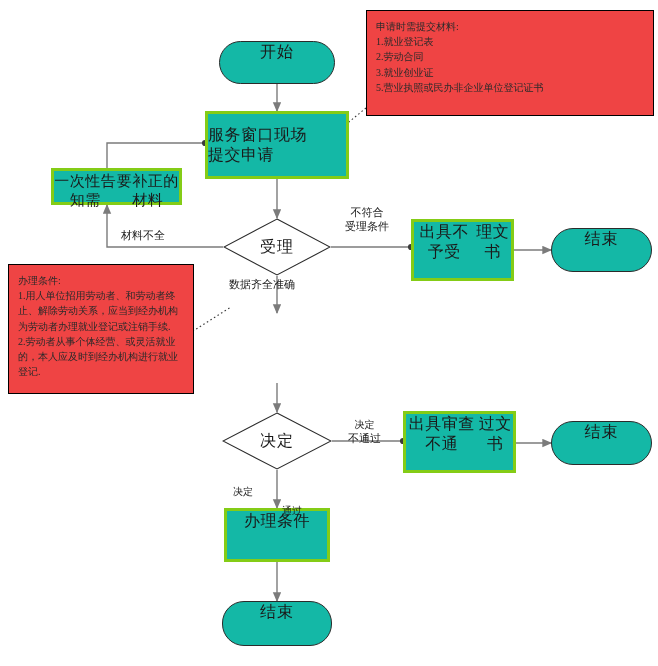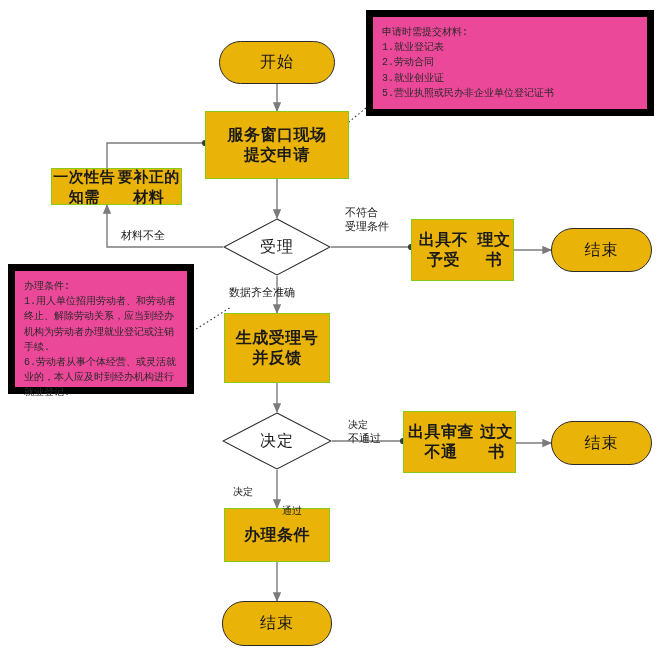--- a/index.html
+++ b/index.html
@@ -27,31 +27,30 @@
     left: 0;
     top: 0;
     width: 658px;
     height: 666px;
     pointer-events: none;
   }
   .node {
     position: absolute;
     box-sizing: border-box;
     display: flex;
-    align-items: center;
+    align-items: flex-start;
     justify-content: center;
     text-align: center;
-    background: #eab308;
+    background: #14b8a6;
     line-height: 1.28;
   }
   .process {
-    border: 1px solid #84cc16;
+    border: 3px solid #84cc16;
     font-size: 16px;
     letter-spacing: 0.5px;
-    font-weight: bold;
   }
   .terminator {
     border: 1px solid #2b2b2b;
     border-radius: 22px;
     font-size: 16px;
     letter-spacing: 1px;
   }
   .decision-wrap {
     position: absolute;
     display: flex;
@@ -65,44 +64,45 @@
     letter-spacing: 1px;
   }
   .decision-wrap svg {
     position: absolute;
     left: 0;
     top: 0;
   }
   .note {
     position: absolute;
     box-sizing: border-box;
-    border: 7px solid #000000;
-    background: #ec4899;
+    border: 1px solid #000000;
+    background: #ef4444;
     font-size: 10px;
     line-height: 1.52;
     color: #2a2a2a;
     text-align: left;
-    font-family: Liberation Mono, monospace;
+    font-family: Liberation Serif, serif;
   }
   .note .note-inner {
     padding: 8px 7px 6px 9px;
   }
   .note .note-line {
     white-space: nowrap;
   }
   .note-cond .note-line {
     white-space: normal;
   }
   .edge-label {
     position: absolute;
     font-size: 11px;
     color: #1a1a1a;
     background: transparent;
     white-space: nowrap;
     line-height: 1.3;
+    text-align: center;
   }
   .edge-label.sm {
     font-size: 10px;
   }
   .two-line {
     display: block;
   }
 </style>
 </head>
 <body>
@@ -171,24 +171,20 @@
 
   <div class="node process" style="left:411px; top:219px; width:103px; height:62px; flex-direction:row;">
     <span>出具不予受</span>
     <span>理文书</span>
   </div>
 
   <div class="node terminator" style="left:551px; top:228px; width:101px; height:44px;">
     <span>结束</span>
   </div>
 
-  <div class="node process" style="left:224px; top:313px; width:106px; height:70px; flex-direction:column;">
-    <span>生成受理号</span>
-    <span>并反馈</span>
-  </div>
 
   <div class="decision-wrap" style="left:222px; top:412px; width:110px; height:58px;">
     <svg width="110" height="58" viewBox="0 0 110 58">
       <polygon points="55,1 109,29 55,57 1,29" fill="#ffffff" stroke="#2b2b2b" stroke-width="1.1"></polygon>
     </svg>
     <span class="dlabel">决定</span>
   </div>
 
   <div class="node process" style="left:403px; top:411px; width:113px; height:62px; flex-direction:row;">
     <span>出具审查不通</span>
@@ -209,21 +205,21 @@
 
   <div class="edge-label" style="left:121px; top:228px;">
     <span>材料不全</span>
   </div>
 
   <div class="edge-label" style="left:345px; top:205px;">
     <span class="two-line">不符合</span>
     <span class="two-line">受理条件</span>
   </div>
 
-  <div class="edge-label" style="left:229px; top:285px;">
+  <div class="edge-label" style="left:229px; top:277px;">
     <span>数据齐全准确</span>
   </div>
 
   <div class="edge-label sm" style="left:348px; top:418px;">
     <span class="two-line">决定</span>
     <span class="two-line" style="font-size:11px;">不通过</span>
   </div>
 
   <div class="edge-label sm" style="left:233px; top:485px;">
     <span>决定</span>
@@ -240,17 +236,17 @@
       <div class="note-line">2.劳动合同</div>
       <div class="note-line">3.就业创业证</div>
       <div class="note-line">5.营业执照或民办非企业单位登记证书</div>
     </div>
   </div>
 
   <div class="note note-cond" style="left:8px; top:264px; width:186px; height:130px;">
     <div class="note-inner">
       <div class="note-line">办理条件:</div>
       <div class="note-line">1.用人单位招用劳动者、和劳动者终止、解除劳动关系，应当到经办机构为劳动者办理就业登记或注销手续.</div>
-      <div class="note-line">6.劳动者从事个体经营、或灵活就业的，本人应及时到经办机构进行就业登记.</div>
+      <div class="note-line">2.劳动者从事个体经营、或灵活就业的，本人应及时到经办机构进行就业登记.</div>
     </div>
   </div>
 
 </div>
 
 </body></html>

